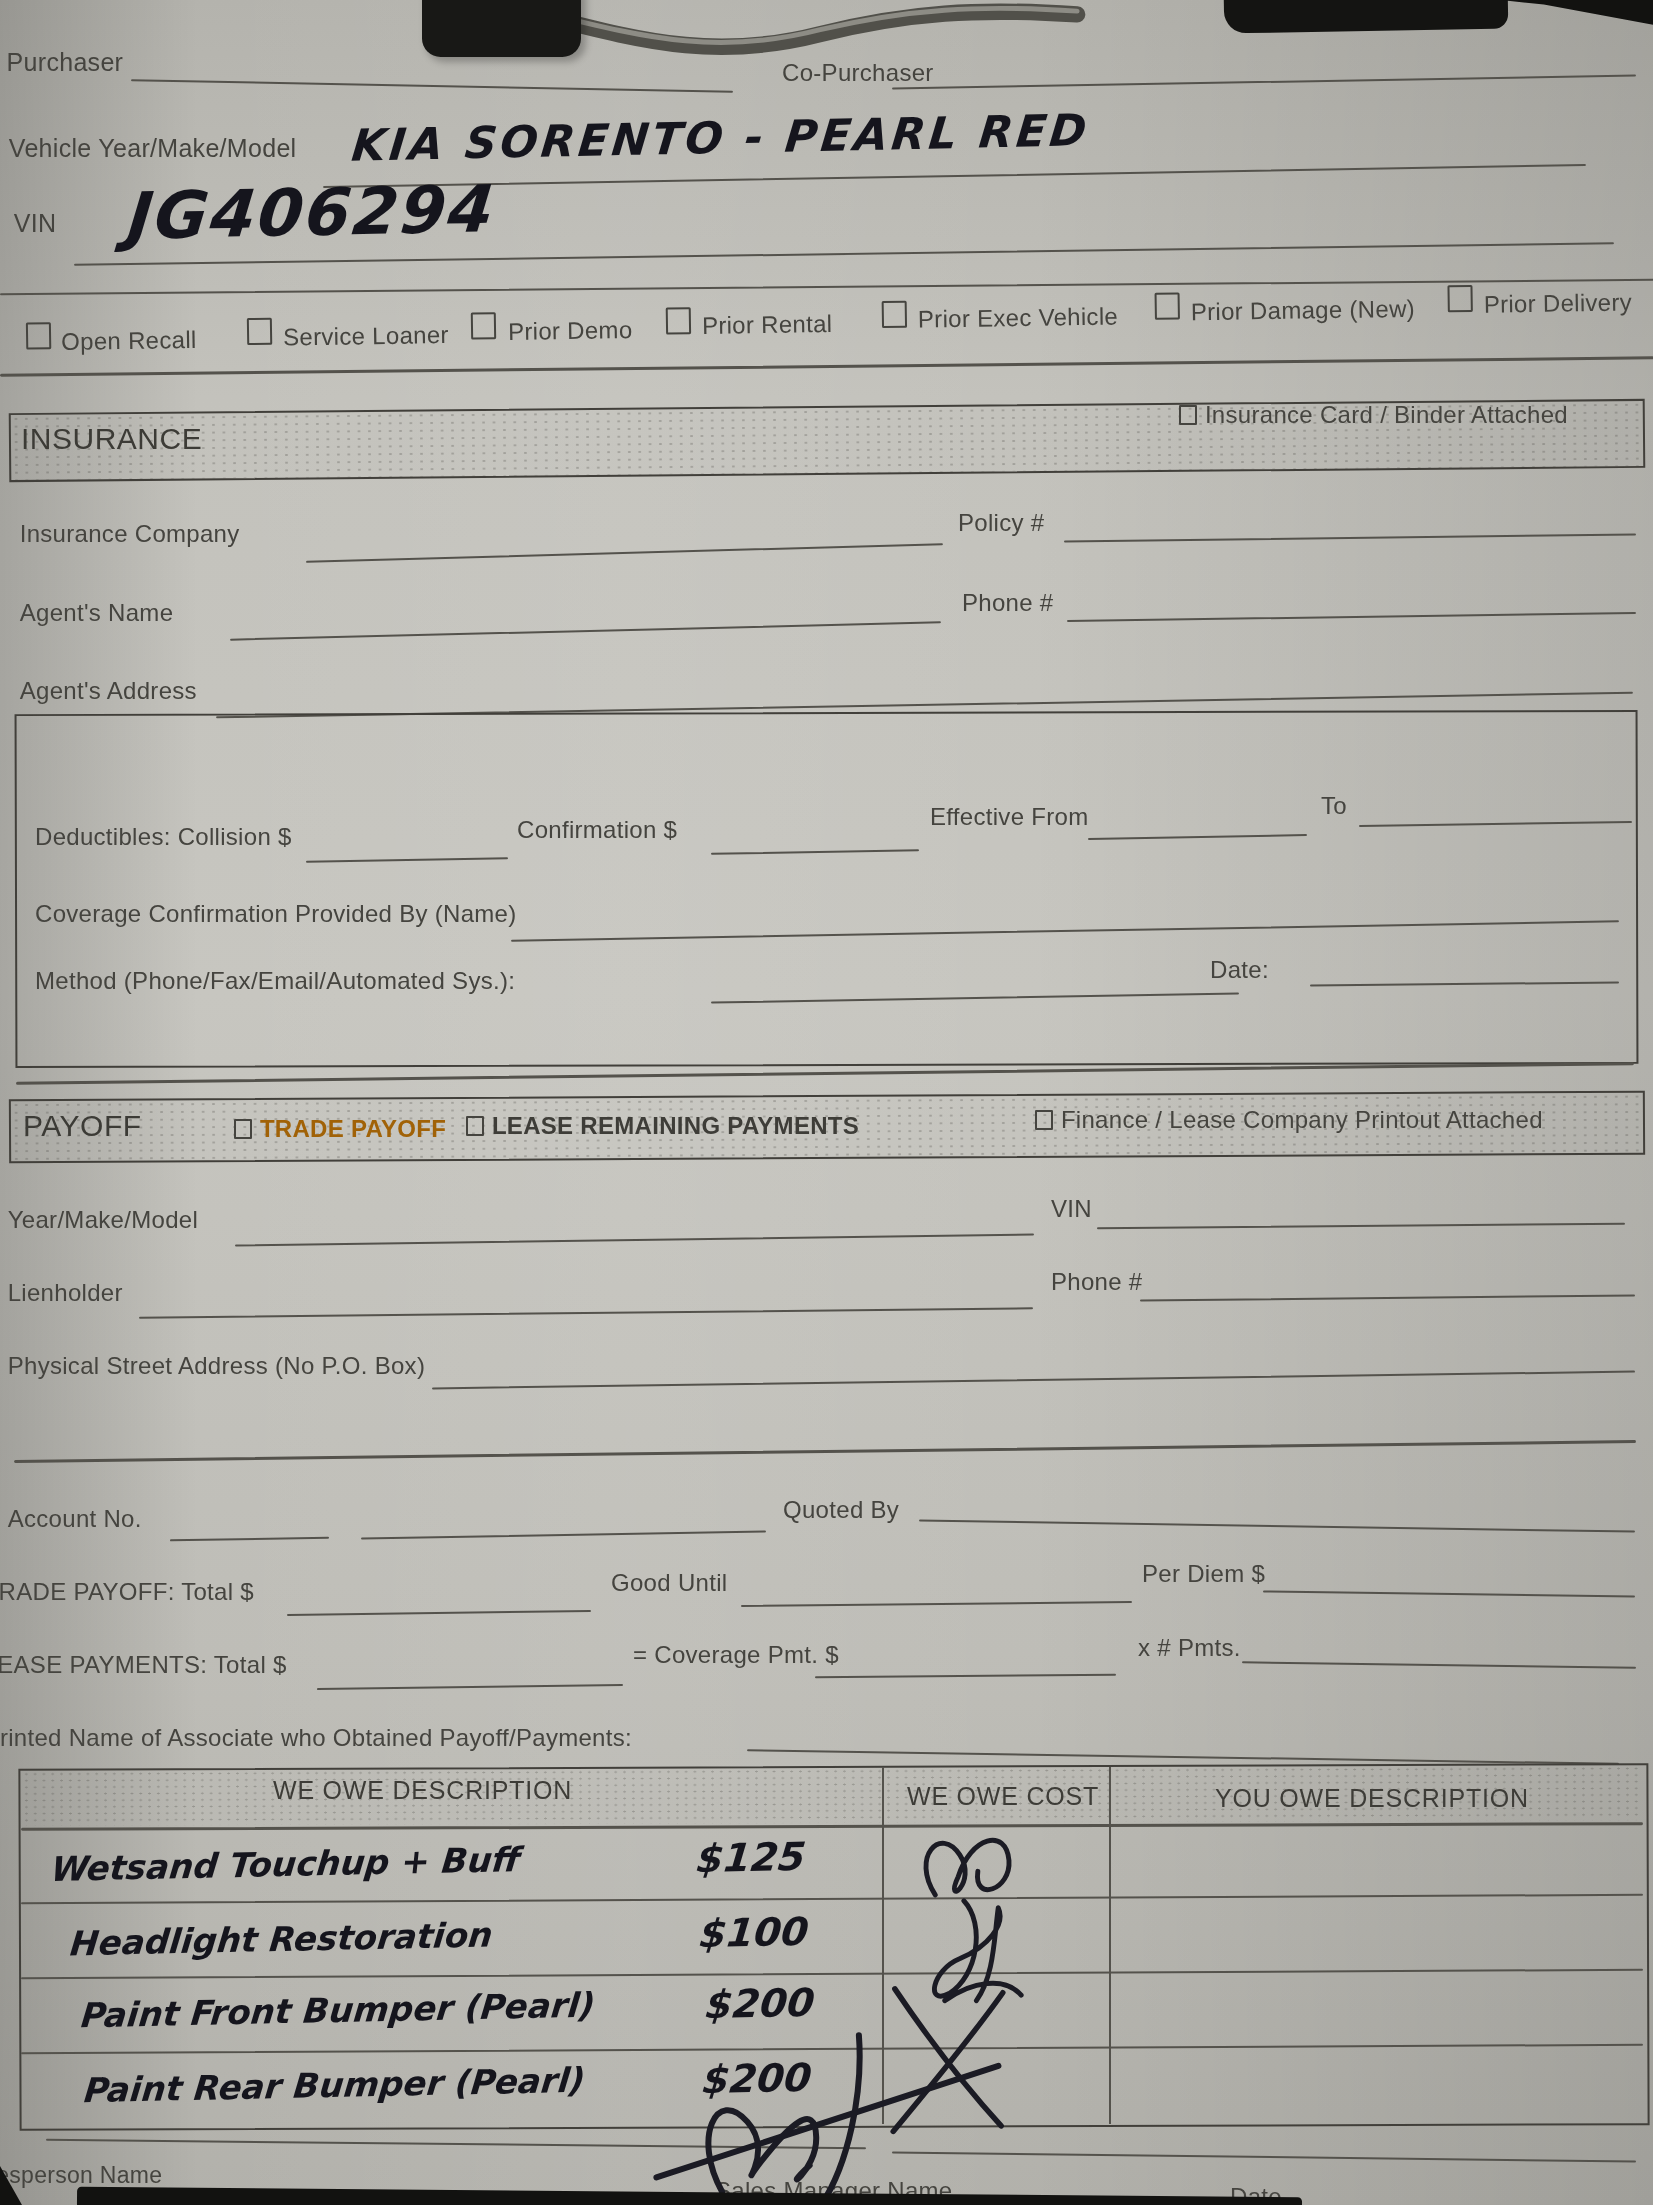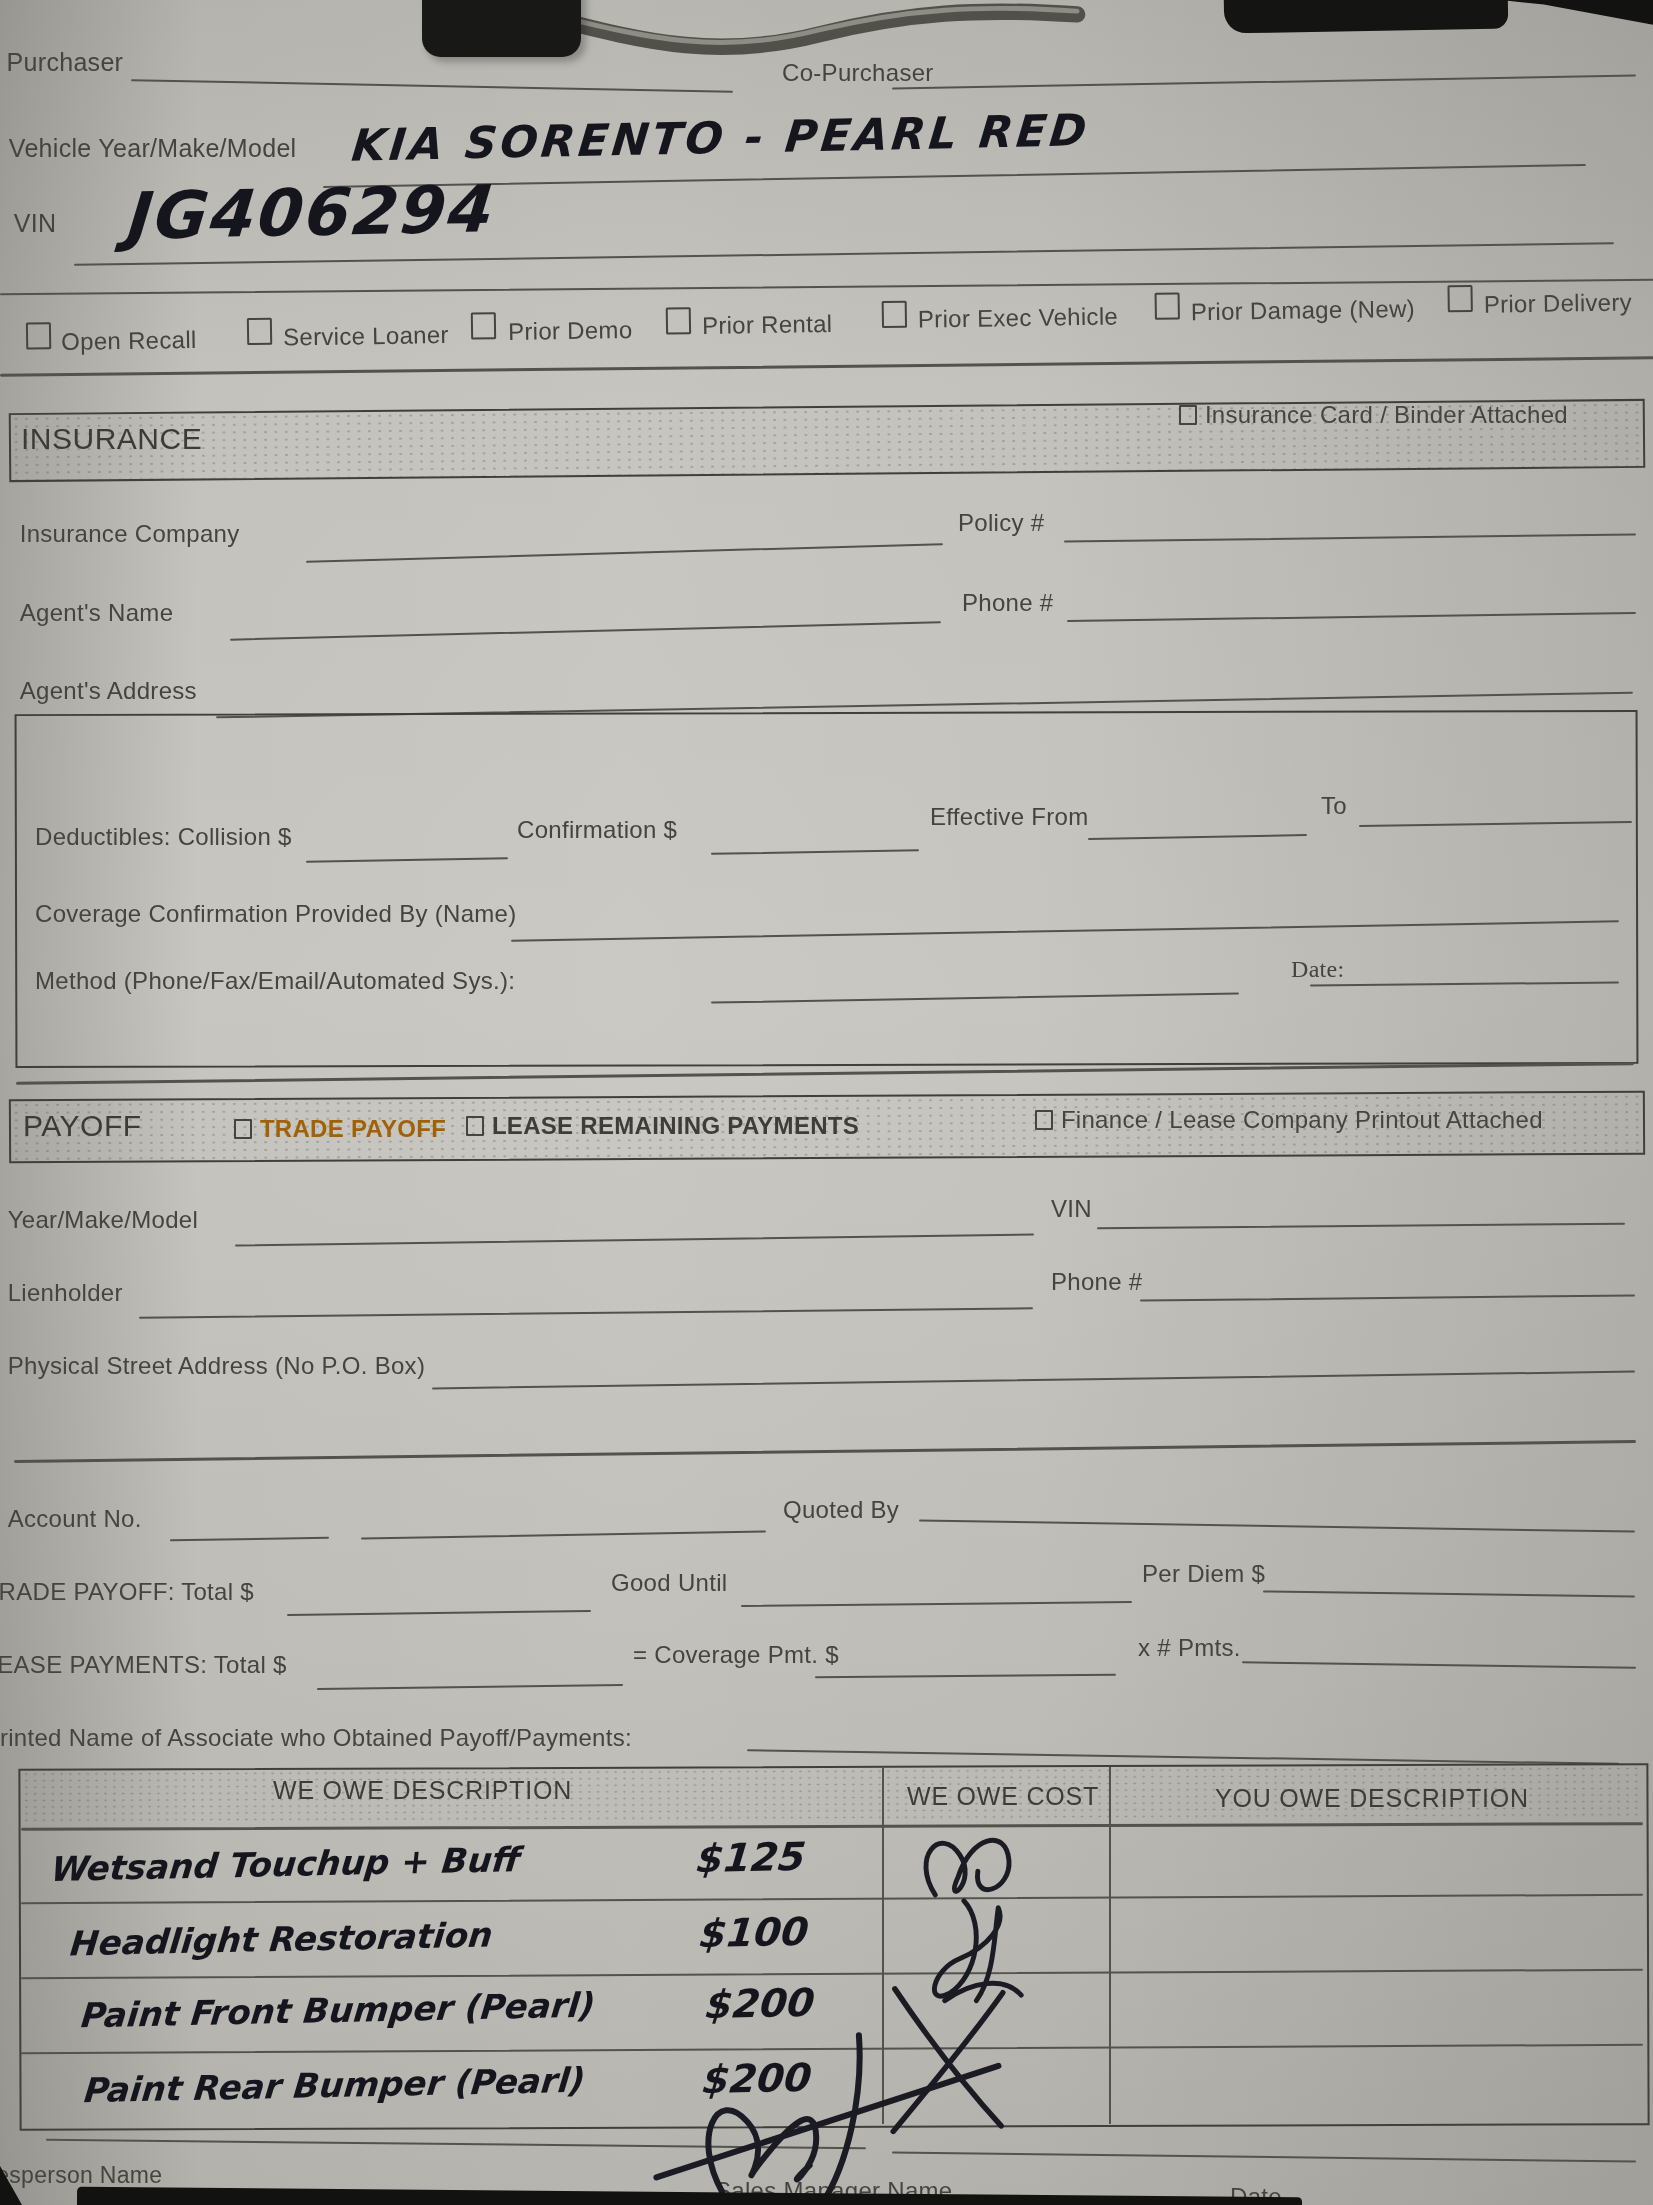--- a/index.html
+++ b/index.html
@@ -99,21 +99,21 @@
   <span class="lbl" style="left:930px;top:803px;">Effective From</span>
   <div class="line" style="left:1088px;top:836px;width:219px;transform:rotate(-1deg);"></div>
   <span class="lbl" style="left:1321px;top:792px;">To</span>
   <div class="line" style="left:1359px;top:823px;width:273px;transform:rotate(-.8deg);"></div>
 
   <span class="lbl" style="left:35px;top:900px;">Coverage Confirmation Provided By (Name)</span>
   <div class="line" style="left:511px;top:930px;width:1108px;transform:rotate(-1deg);"></div>
 
   <span class="lbl" style="left:35px;top:967px;">Method (Phone/Fax/Email/Automated Sys.):</span>
   <div class="line" style="left:711px;top:997px;width:528px;transform:rotate(-1deg);"></div>
-  <span class="lbl" style="left:1291px;top:956px;font-family:Liberation Serif, serif;">Date:</span>
+  <span class="lbl" style="left:1210px;top:956px;">Date:</span>
   <div class="line" style="left:1310px;top:983px;width:309px;transform:rotate(-.6deg);"></div>
 
   <div class="line" style="left:16.4px;top:1072px;width:1618px;height:3.3px;transform:rotate(-.7deg);"></div>
 
   <div class="band" style="top:1095px;height:60px;transform:rotate(-.3deg);"></div>
   <span class="sec" style="left:23px;top:1109px;">PAYOFF</span>
   <span class="lbl" style="left:234px;top:1115px;font-weight:bold;color:#a16207;"><span class="sq"></span><span>TRADE PAYOFF</span></span>
   <span class="lbl" style="left:466px;top:1112px;font-weight:bold;color:#3e3d38;"><span class="sq"></span><span>LEASE REMAINING PAYMENTS</span></span>
   <span class="lbl" style="left:1035px;top:1106px;"><span class="sq"></span><span>Finance / Lease Company Printout Attached</span></span>
 

